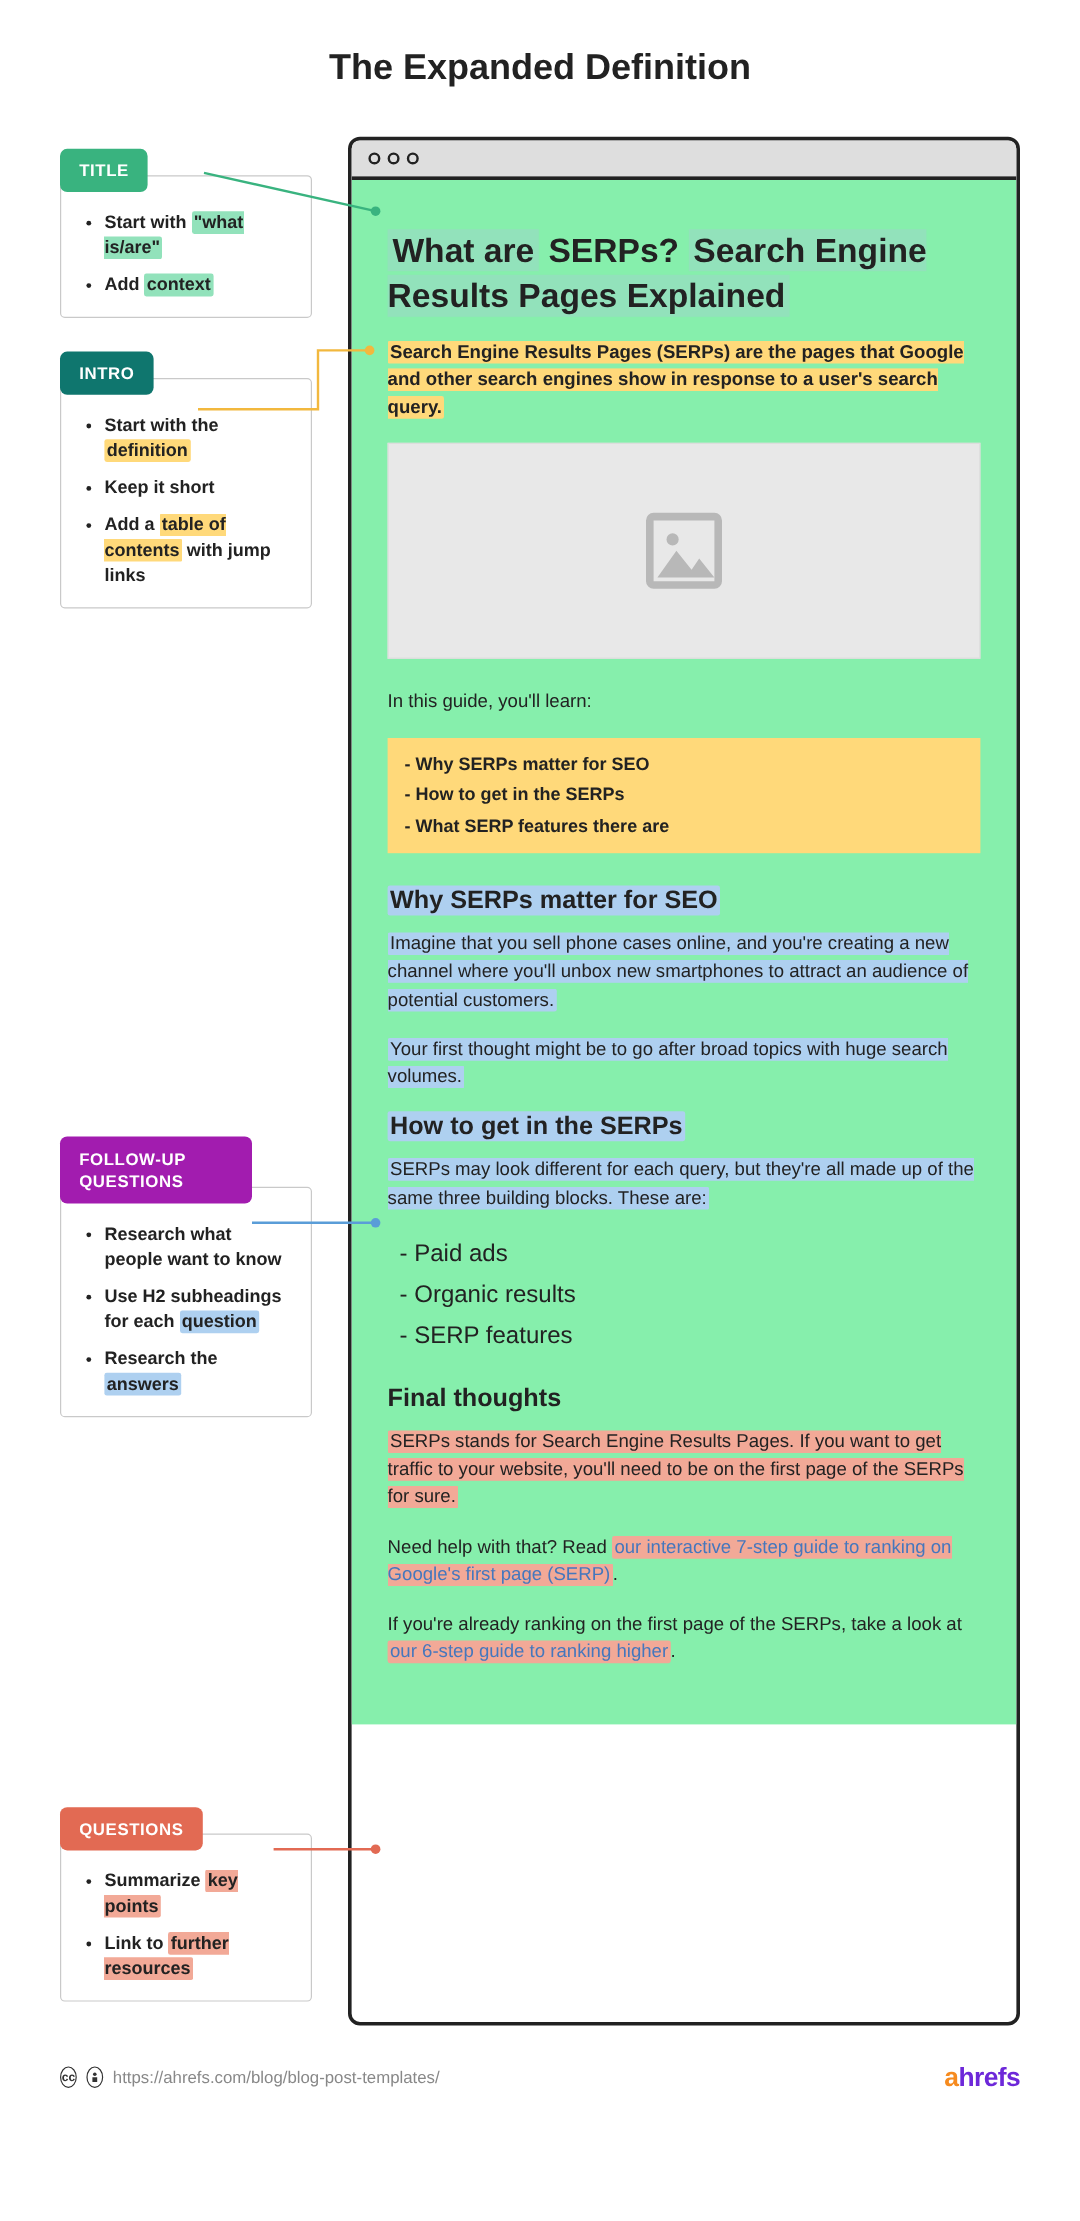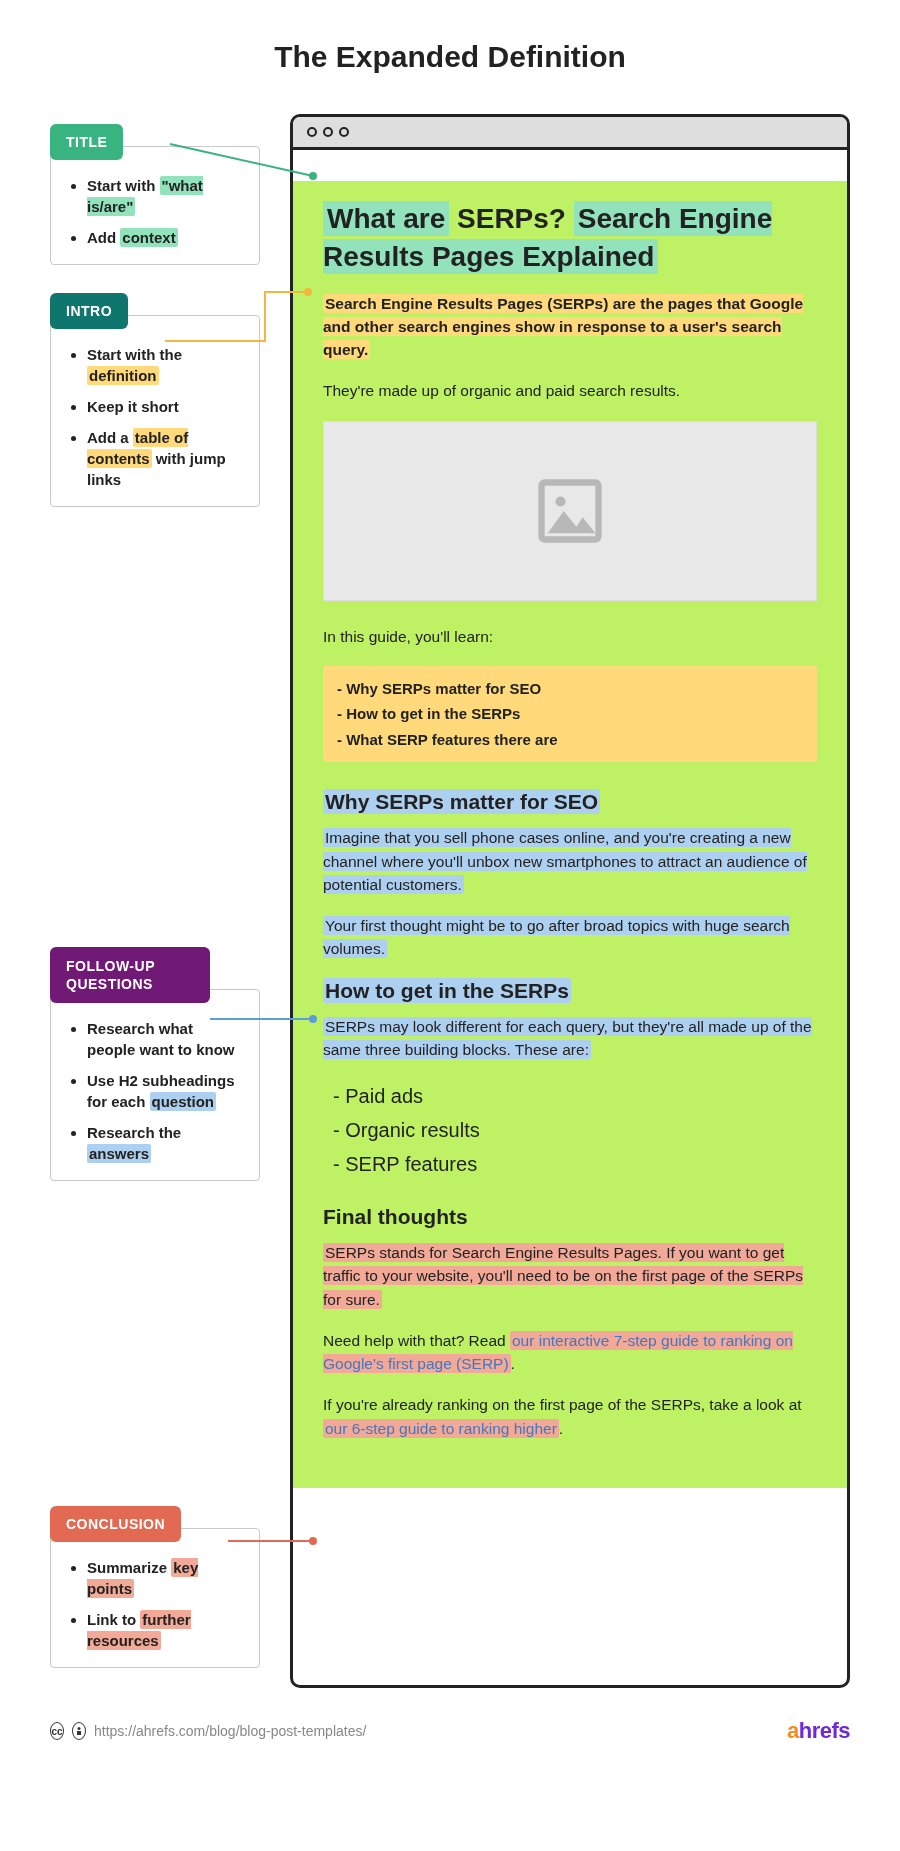--- a/index.html
+++ b/index.html
@@ -37,23 +37,22 @@
   padding: 10px 14px;
   display: flex;
   gap: 6px;
 }
 .browser-bar .dot {
   width: 10px; height: 10px;
   border-radius: 50%;
   border: 2px solid #222;
 }
 .browser-body {
-  background: #bef264;
-  padding: 19px 30px 30px;
-  margin-top: 31px;
+  background: #86efac;
+  padding: 40px 30px 30px;
 }
 
 .callout { margin-bottom: 20px; }
 .callout .label {
   display: inline-block;
   color: #fff;
   font-weight: 700;
   font-size: 14px;
   letter-spacing: .5px;
   padding: 10px 16px;
@@ -68,21 +67,21 @@
   margin-top: -14px;
   padding: 28px 16px 16px;
   font-size: 15px;
 }
 .callout .box ul { list-style: disc; padding-left: 20px; }
 .callout .box li { margin-bottom: 10px; line-height: 1.4; font-weight: 600; }
 .callout .box li:last-child { margin-bottom: 0; }
 .hl { display: inline; padding: 1px 2px; border-radius: 2px; }
 .c-green .label { background: #39b37f; }
 .c-yellow .label { background: #0f766e; }
-.c-blue .label { background: #701a75; }
+.c-blue .label { background: #a21caf; }
 .c-red .label { background: #e26a53; }
 .hl-green { background: #92e2bb; }
 .hl-yellow { background: #ffd97a; }
 .hl-blue { background: #aed0f0; }
 .hl-red { background: #f2a997; }
 
 .sp-title { height: 10px; }
 .sp-intro { height: 8px; }
 .sp-follow { height: 420px; }
 .sp-concl { height: 305px; }
@@ -209,21 +208,21 @@
           <li><span>Research what people want to know</span></li>
           <li><span>Use H2 subheadings for each </span><span class="hl hl-blue">question</span></li>
           <li><span>Research the </span><span class="hl hl-blue">answers</span></li>
         </ul>
       </div>
     </div>
 
     <div class="sp-concl"></div>
 
     <div class="callout c-red">
-      <div class="label">CONCLUSION</div>
+      <div class="label">QUESTIONS</div>
       <div class="box">
         <ul>
           <li><span>Summarize </span><span class="hl hl-red">key points</span></li>
           <li><span>Link to </span><span class="hl hl-red">further resources</span></li>
         </ul>
       </div>
     </div>
 
   </div>
 
@@ -234,21 +233,20 @@
       <span class="dot"></span>
     </div>
     <div class="browser-body">
 
       <h2 class="h-title">
         <span class="hl-green">What are</span><span> SERPs? </span><span class="hl-green">Search Engine Results Pages Explained</span>
       </h2>
 
       <p class="intro-p"><span class="hl hl-yellow">Search Engine Results Pages (SERPs) are the pages that Google and other search engines show in response to a user's search query.</span></p>
 
-      <p class="body-p">They're made up of organic and paid search results.</p>
 
       <div class="img-ph">
         <svg viewBox="0 0 24 24">
           <rect x="3" y="3" width="18" height="18" rx="1" fill="none" stroke="#b8b8b8" stroke-width="2"></rect>
           <circle cx="9" cy="9" r="1.6" fill="#b8b8b8"></circle>
           <path d="M5 19 L10 12 L14 17 L16 14 L20 19 Z" fill="#b8b8b8"></path>
         </svg>
       </div>
 
       <p class="body-p">In this guide, you'll learn:</p>

